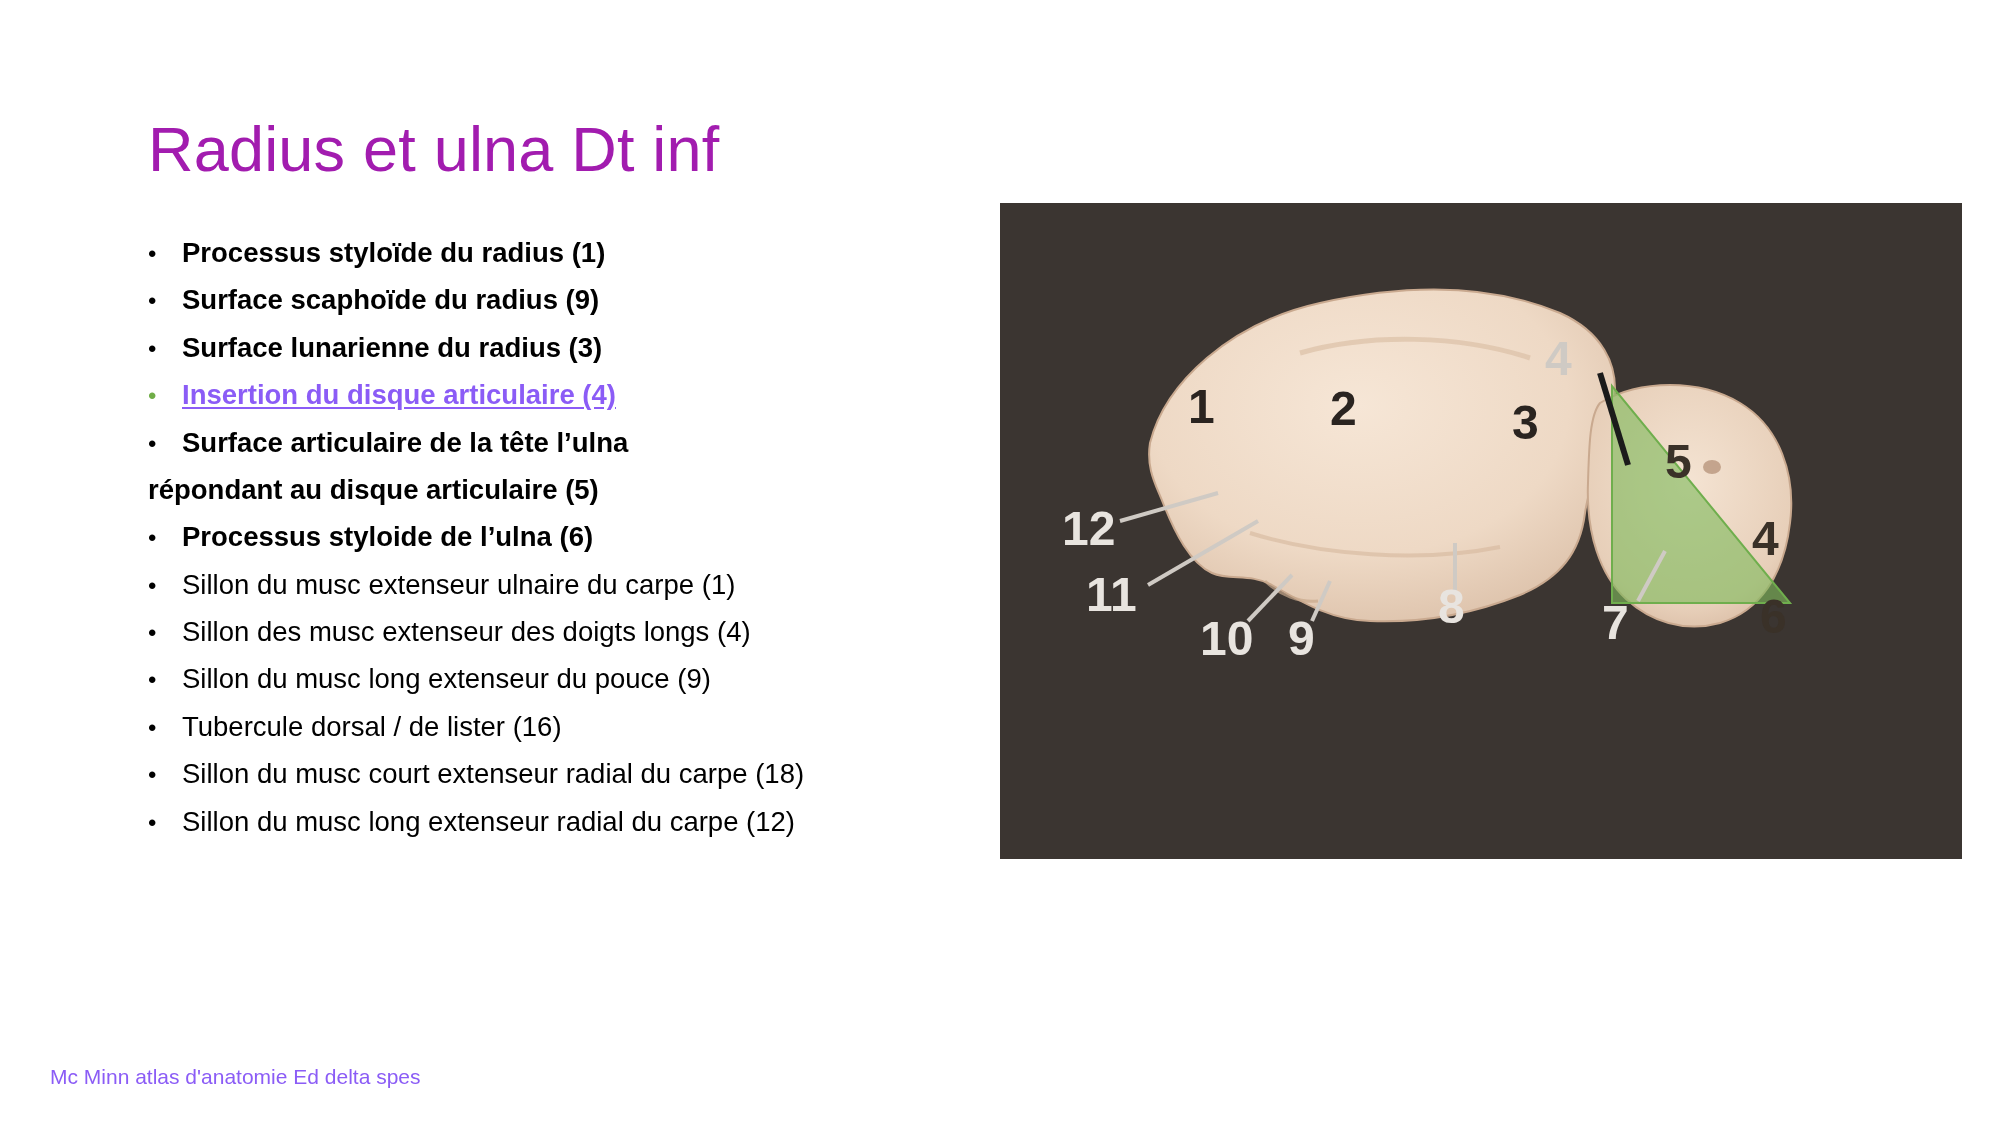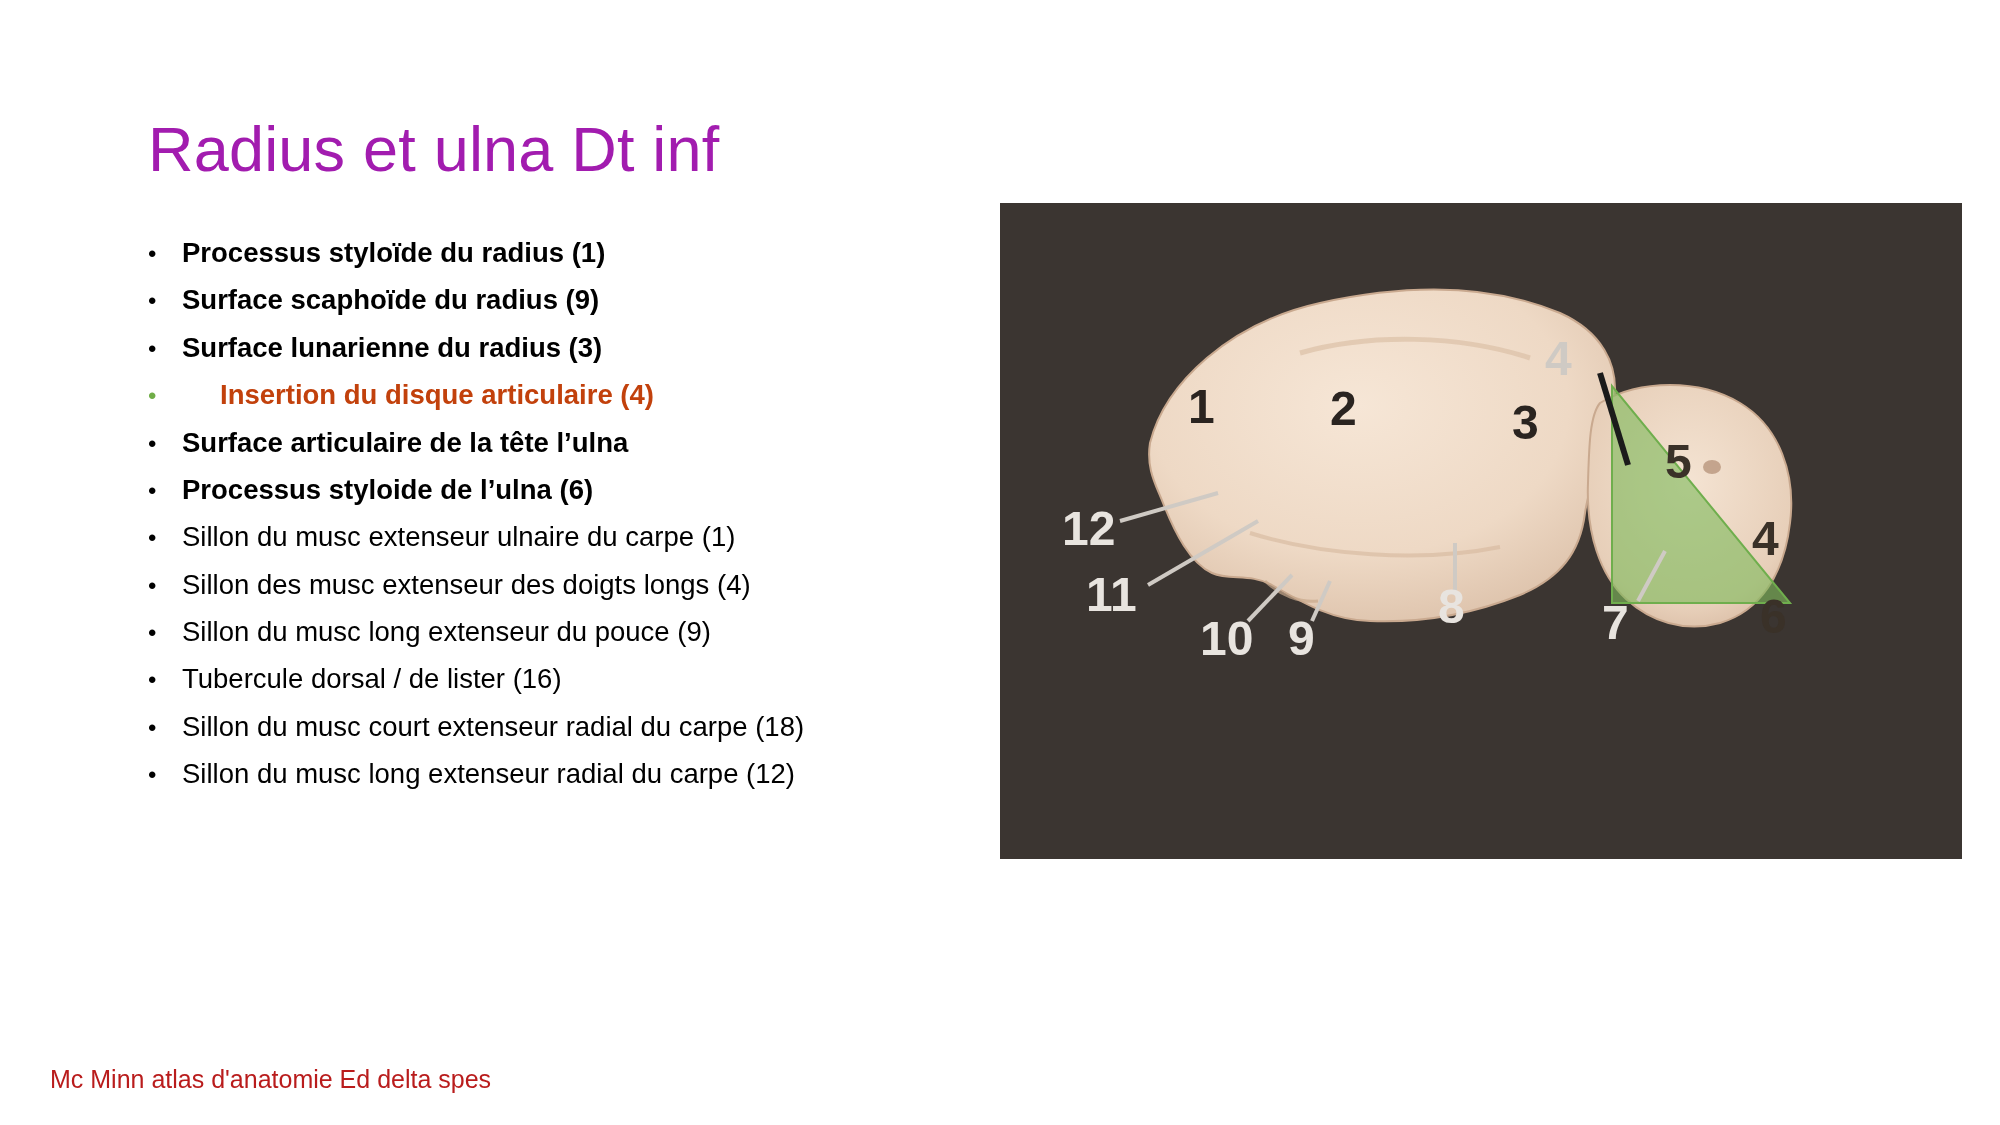--- a/index.html
+++ b/index.html
@@ -48,41 +48,41 @@
     flex: 0 0 34px;
     font-size: 24px;
     line-height: 1.25;
   }
   .bullet-text {
     flex: 1 1 auto;
   }
   .bold .bullet-text { font-weight: bold; }
   .green .bullet-mark { color: #70ad47; }
   .green .bullet-text {
-    color: #c2410c;
+    color: #8b5cf6;
     font-weight: bold;
+    text-decoration: underline;
     text-underline-offset: 3px;
-    margin-left: 38px;
   }
   
   .cont-row {
     margin-bottom: 13px;
     font-size: 27.5px;
     line-height: 1.25;
     font-weight: bold;
     padding-left: 0px;
   }
 
   
   #source-note {
     position: absolute;
     left: 50px;
     top: 1065px;
-    font-size: 25px;
-    color: #b91c1c;
+    font-size: 21px;
+    color: #8b5cf6;
   }
 
   
   #specimen-figure {
     position: absolute;
     left: 1000px;
     top: 203px;
     width: 962px;
     height: 656px;
     background: #3b3531;
@@ -123,20 +123,21 @@
   <div class="bullet-row green">
     <span class="bullet-mark">•</span>
     <span class="bullet-text">Insertion du disque articulaire (4)</span>
   </div>
 
   <div class="bullet-row bold">
     <span class="bullet-mark">•</span>
     <span class="bullet-text">Surface articulaire de la tête l’ulna</span>
   </div>
 
+  <div class="cont-row">répondant au disque articulaire (5)</div>
 
   <div class="bullet-row bold">
     <span class="bullet-mark">•</span>
     <span class="bullet-text">Processus styloide de l’ulna (6)</span>
   </div>
 
   <div class="bullet-row">
     <span class="bullet-mark">•</span>
     <span class="bullet-text">Sillon du musc extenseur ulnaire du carpe (1)</span>
   </div>

